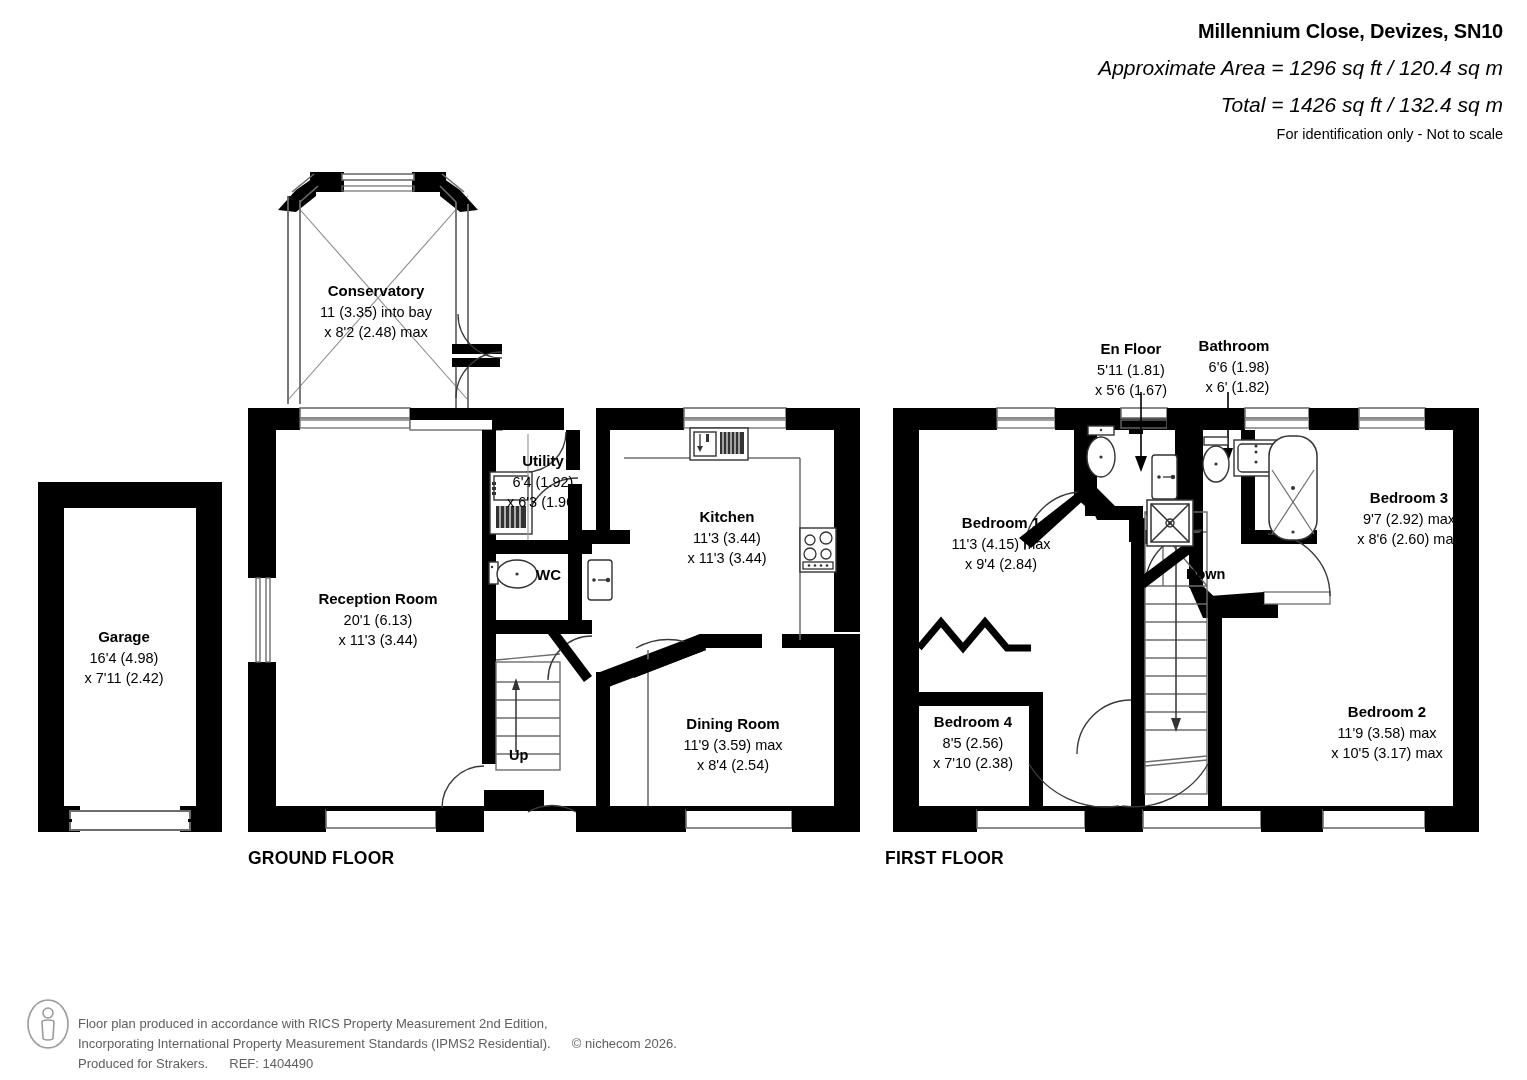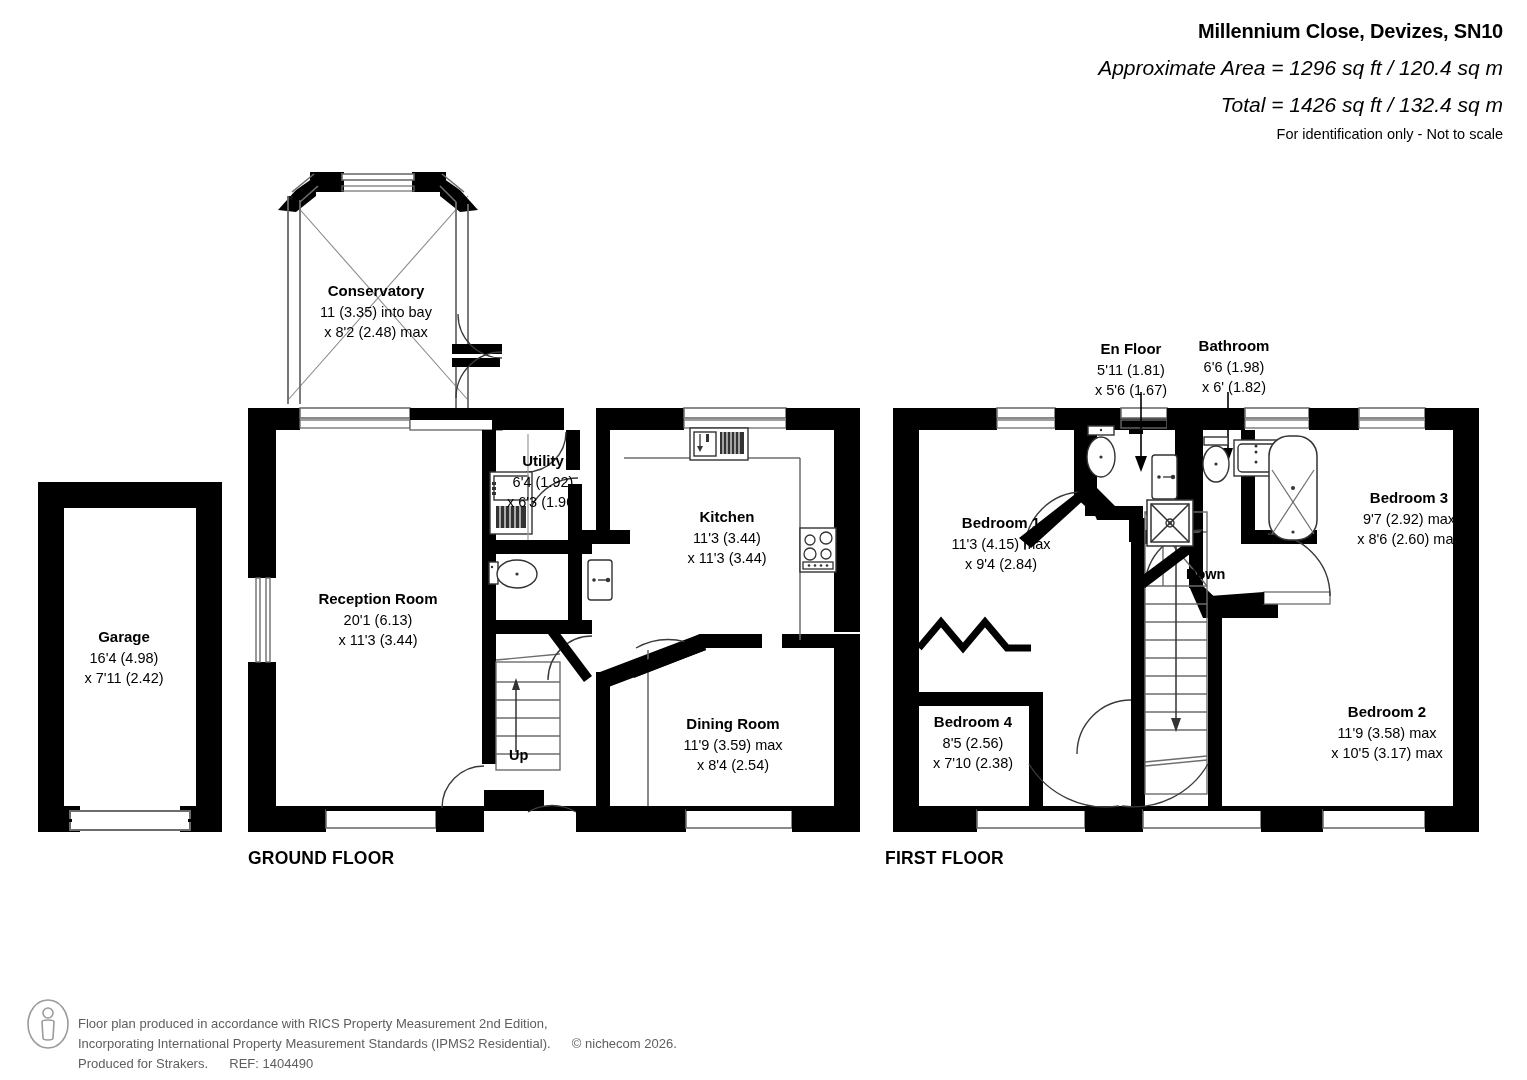--- a/index.html
+++ b/index.html
@@ -537,21 +537,21 @@
   <span>20'1 (6.13)</span><br>
   <span>x 11'3 (3.44)</span>
 </div>
 
 <div class="rlabel" style="left:543px; top:450px;">
   <b>Utility</b><br>
   <span>6'4 (1.92)</span><br>
   <span>x 6'3 (1.90)</span>
 </div>
 
-<div class="wclabel" style="left:536px; top:536px;text-align:right;">WC</div>
+<div class="wclabel" style="left:536px; top:566px;text-align:right;">WC</div>
 
 <div class="rlabel" style="left:727px; top:506px;">
   <b>Kitchen</b><br>
   <span>11'3 (3.44)</span><br>
   <span>x 11'3 (3.44)</span>
 </div>
 
 <div class="rlabel" style="left:733px; top:713px;">
   <b>Dining Room</b><br>
   <span>11'9 (3.59) max</span><br>
@@ -559,21 +559,21 @@
 </div>
 
 <div class="dirlabel" style="left:509px; top:747px;">Up</div>
 
 <div class="rlabel" style="left:1131px; top:338px;">
   <b>En Floor</b><br>
   <span>5'11 (1.81)</span><br>
   <span>x 5'6 (1.67)</span>
 </div>
 
-<div class="rlabel" style="left:1234px; top:335px;">
+<div class="rlabel" style="left:1234px; top:335px;text-align:right;">
   <b>Bathroom</b><br>
   <span>6'6 (1.98)</span><br>
   <span>x 6' (1.82)</span>
 </div>
 
 <div class="rlabel" style="left:1001px; top:512px;">
   <b>Bedroom 1</b><br>
   <span>11'3 (4.15) max</span><br>
   <span>x 9'4 (2.84)</span>
 </div>

